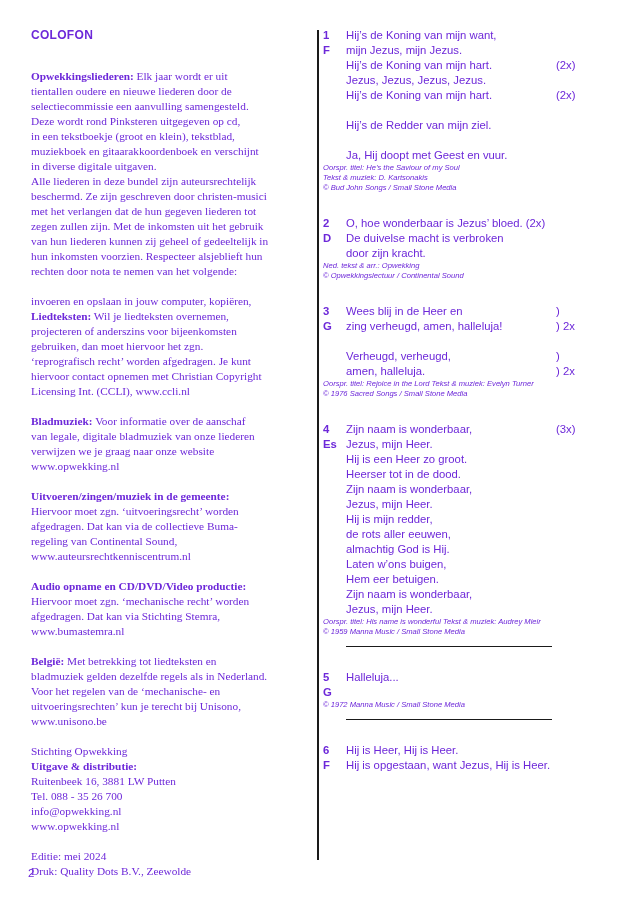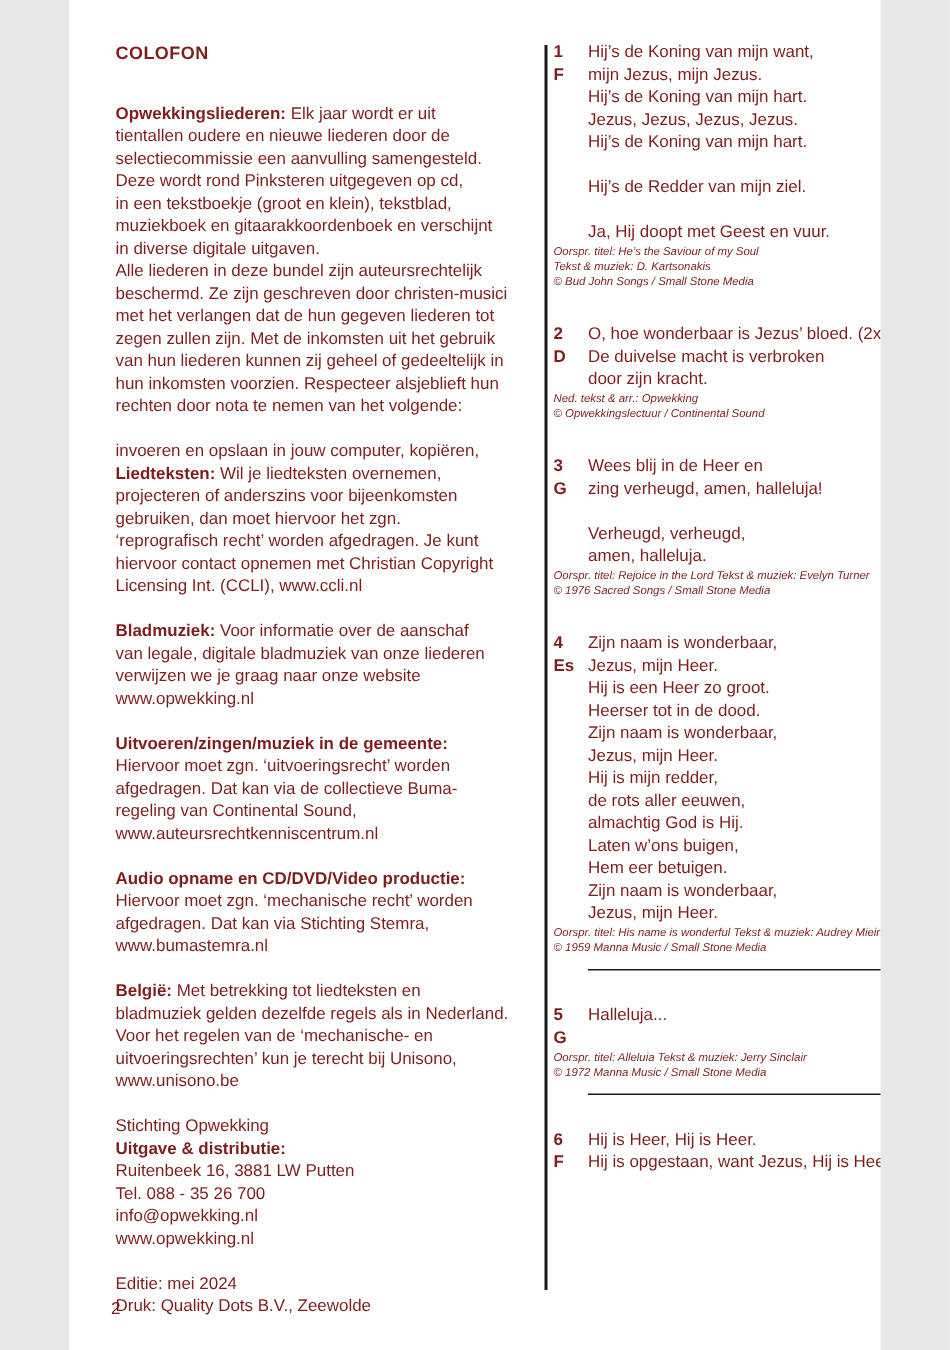--- a/index.html
+++ b/index.html
@@ -1,33 +1,33 @@
 <!DOCTYPE html>
 <html><head>
 <meta charset="utf-8">
 <style>
   html,body{margin:0;padding:0;background:#e8e8e8;}
   .page{
     position:relative;
-    width:541px;height:900px;
+    width:633px;height:900px;
     background:#ffffff;
     font-family:"Liberation Sans",sans-serif;
-    color:#7f1d1d;
+    color:#6d28d9;
     overflow:hidden;
     margin:0 auto;
   }
   .left-col{
     position:absolute;left:31px;top:28px;width:280px;
     font-size:11.3px;line-height:15px;
   }
   .page-title{
     font-size:12px;font-weight:bold;letter-spacing:.3px;
     margin:0 0 26px 0;
   }
-  .para{margin:12px 0 15px 0;}
+  .para{margin:12px 0 15px 0;font-family:Liberation Serif, serif;}
   .line{white-space:nowrap;}
   .lead{font-weight:bold;}
   .line.lead-line{font-weight:bold;}
   .col-divider{
     position:absolute;left:317px;top:30px;width:1.5px;height:830px;
     background:#1a1a1a;
   }
   .right-col{
     position:absolute;left:323px;top:28px;width:300px;
     font-size:11.3px;line-height:15px;
@@ -222,21 +222,20 @@
         <div class="song">
           <div class="song-head">
             <div class="song-number">5</div>
             <div class="song-key">G</div>
           </div>
           <div class="song-lines">
             <div class="lyric-line">Halleluja...</div>
           </div>
         </div>
         <div class="credits">
-          <div class="credit-line">Oorspr. titel: Alleluia Tekst &amp; muziek: Jerry Sinclair</div>
           <div class="credit-line">© 1972 Manna Music / Small Stone Media</div>
         </div>
         <div class="sep"></div>
       </div>
       <div class="song-block">
         <div class="song">
           <div class="song-head">
             <div class="song-number">6</div>
             <div class="song-key">F</div>
           </div>

